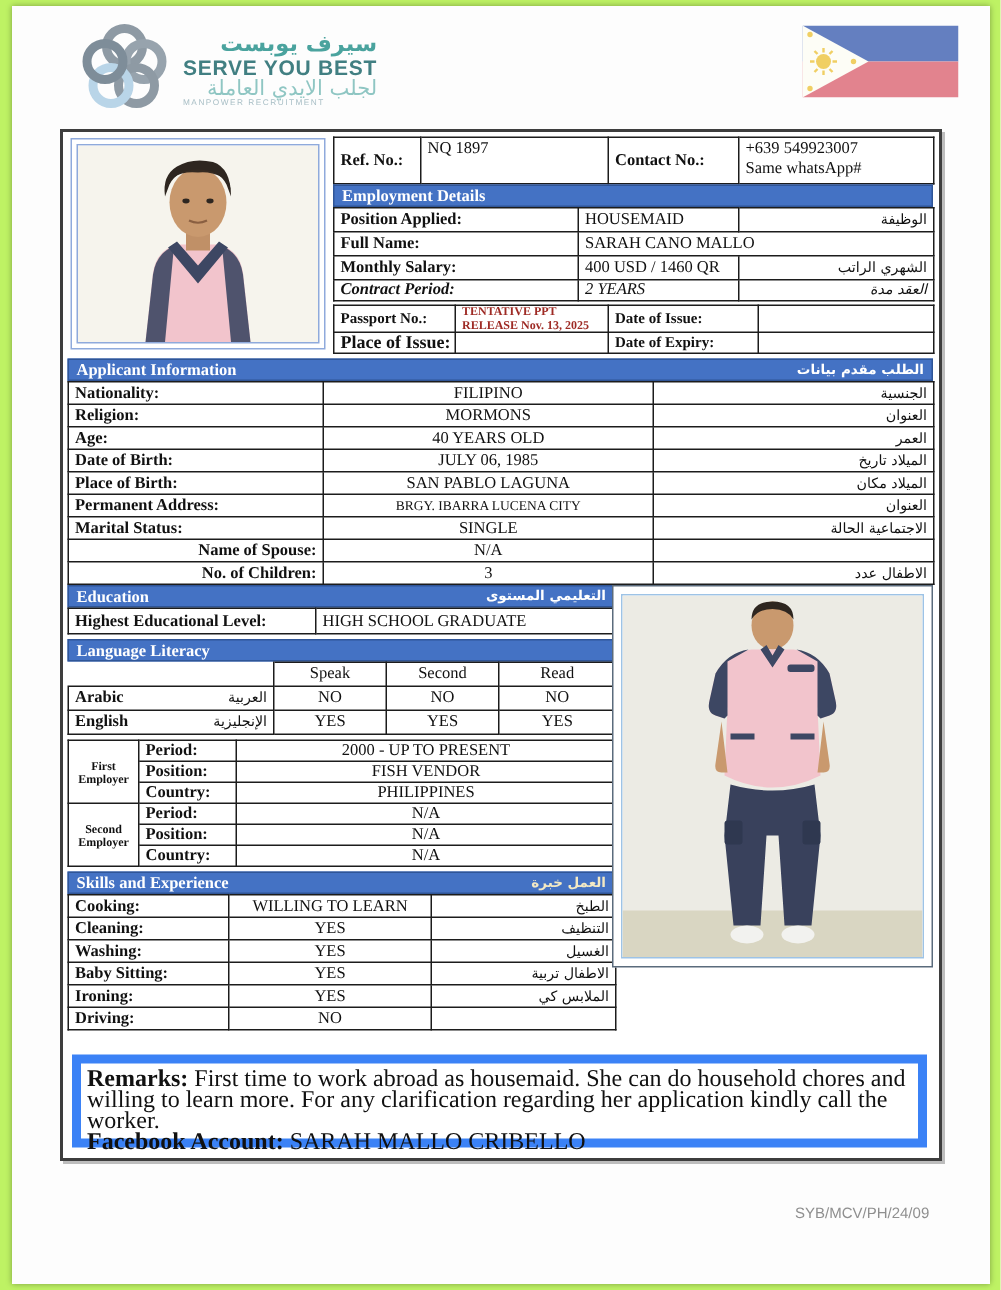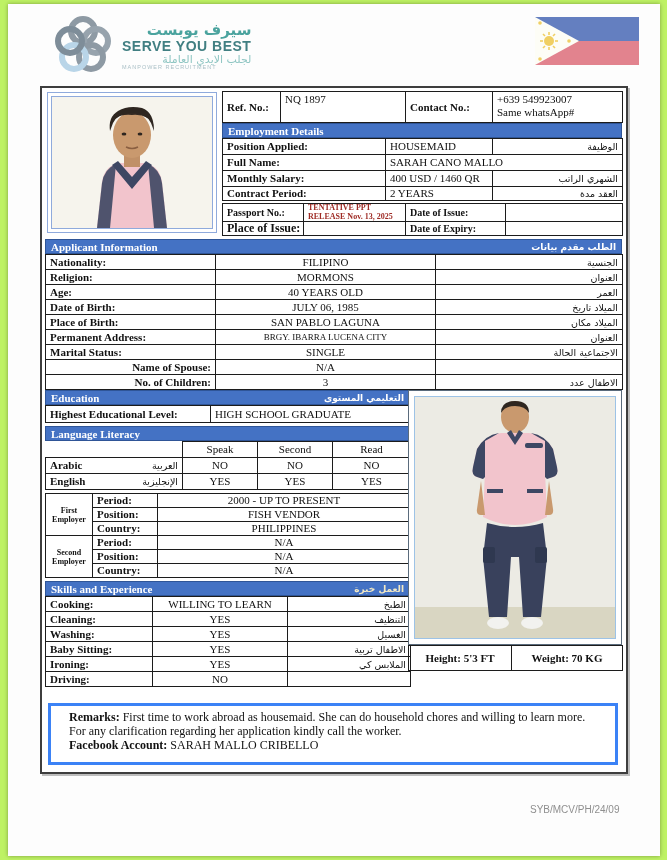--- a/index.html
+++ b/index.html
@@ -5,21 +5,21 @@
   html,body{margin:0;padding:0;}
   .stage{position:relative;width:667px;height:860px;background:#bef264;overflow:hidden;
          font-family:"Liberation Serif",serif;color:#111;}
   .page{position:absolute;left:8px;top:4px;width:652px;height:852px;background:#fdfdfd;
         box-shadow:0 0 4px rgba(0,0,0,.35);}
   
   .logo-block{position:absolute;left:44px;top:10px;display:flex;align-items:center;gap:8px;}
   .logo-text{display:flex;flex-direction:column;line-height:1.05;}
   .logo-ar{font-family:"DejaVu Sans",sans-serif;font-size:15px;font-weight:bold;color:#4aa39e;direction:rtl;}
   .logo-en{font-family:"Liberation Sans",sans-serif;font-size:14px;font-weight:bold;color:#417f82;letter-spacing:.5px;}
-  .logo-tag-ar{font-family:"DejaVu Sans",sans-serif;font-size:11px;color:#8fc6c3;direction:rtl;}
+  .logo-tag-ar{font-family:"DejaVu Sans",sans-serif;font-size:14px;color:#8fc6c3;direction:rtl;}
   .logo-tag-en{font-family:"Liberation Sans",sans-serif;font-size:5.5px;color:#a9bfc6;letter-spacing:1px;}
   .flag{position:absolute;left:527px;top:13px;}
   
   .frame{position:absolute;left:32px;top:82px;width:584px;height:684px;border:2px solid #3e3e3e;
          background:#fff;box-shadow:2px 2px 0 rgba(110,110,110,.45);}
   table{border-collapse:collapse;table-layout:fixed;}
   td{border:1px solid #1c1c1c;padding:0 4px;font-size:11px;line-height:13px;overflow:hidden;white-space:nowrap;}
   .lbl{font-weight:bold;text-align:left;}
   .ctr{text-align:center;}
   .ra{text-align:right;}
@@ -30,22 +30,22 @@
   .bar-ar.cream{color:#f3e9c4;}
   
   .portrait{position:absolute;left:5px;top:4px;width:170px;height:141px;border:1px solid #8faadc;
             background:#fff;padding:3px;box-sizing:border-box;}
   .portrait-inner{width:100%;height:100%;border:1px solid #8faadc;box-sizing:border-box;}
   .top-tables{position:absolute;left:180px;top:3px;width:400px;}
   .left-col{position:absolute;left:3px;top:302px;width:365px;}
   .right-col{position:absolute;left:366px;top:302px;width:214px;}
   .photo-frame{border:1px solid #5a6b7c;background:#fff;height:255px;box-sizing:border-box;padding:5px;}
   .photo-frame-inner{width:100%;height:100%;border:1px solid #9dc3e6;box-sizing:border-box;}
-  .remarks{position:absolute;left:6px;top:615px;width:570px;height:62px;border:3px solid #3b82f6;
-           font-size:12px;line-height:14px;padding:4px 18px;box-sizing:border-box;white-space:normal;}
+  .remarks{position:absolute;left:6px;top:615px;width:570px;height:62px;border:6px solid #3b82f6;
+           font-size:16px;line-height:14px;padding:4px 4px;box-sizing:border-box;white-space:normal;}
   .remarks .fb{margin-top:0;}
   .footer-code{position:absolute;left:522px;top:800px;font-family:"Liberation Sans",sans-serif;
                font-size:10px;color:#8f8f8f;}
   .red-note{color:#9e2b25;font-size:8px;line-height:8.5px;font-weight:bold;white-space:normal;}
   .small-val{font-size:9px;}
   .spacer{height:3px;}
   .emp-cell{font-size:8px;font-weight:bold;text-align:center;line-height:9px;white-space:normal;}
 </style>
 </head>
 <body>
@@ -151,21 +151,21 @@
         </tr>
         <tr style="height:16px;">
           <td class="lbl">Full Name:</td>
           <td colspan="2">SARAH CANO MALLO</td>
         </tr>
         <tr style="height:16px;">
           <td class="lbl">Monthly Salary:</td>
           <td>400 USD / 1460 QR</td>
           <td class="arab">الشهري الراتب</td>
         </tr>
-        <tr style="height:14px;">
+        <tr style="height:14px;font-style:italic;">
           <td class="lbl">Contract Period:</td>
           <td>2 YEARS</td>
           <td class="arab">العقد مدة</td>
         </tr>
       </tbody>
           </table>
       <table style="width:400px;margin-top:2px;">
         <colgroup>
               <col style="width:81px">
               <col style="width:102px">
@@ -405,32 +405,20 @@
             <path d="M66 84 L62 112 Q61 118 66 118 L70 118 Z" fill="#c9996e"></path>
             <path d="M134 84 L138 112 Q139 118 134 118 L130 118 Z" fill="#c9996e"></path>
             <path d="M72 126 Q100 134 128 126 L132 160 L126 220 L108 220 L104 160 L96 160 L92 220 L74 220 L68 160 Z" fill="#39415c"></path>
             <rect x="68" y="150" width="12" height="16" rx="2" fill="#2f3850"></rect>
             <rect x="120" y="150" width="12" height="16" rx="2" fill="#2f3850"></rect>
             <ellipse cx="83" cy="226" rx="11" ry="6" fill="#f2f2ef"></ellipse>
             <ellipse cx="117" cy="226" rx="11" ry="6" fill="#f2f2ef"></ellipse>
           </svg>
         </div>
       </div>
-      <table style="width:214px;">
-        <colgroup>
-              <col style="width:103px">
-              <col style="width:111px">
-            </colgroup>
-        <tbody>
-              <tr style="height:25px;">
-          <td class="lbl ctr">Height: 5'3 FT</td>
-          <td class="lbl ctr">Weight: 70 KG</td>
-        </tr>
-      </tbody>
-          </table>
     </div>
 
     <div class="remarks">
       <div>
         <span class="lbl">Remarks:</span>
         <span>First time to work abroad as housemaid. She can do household chores and willing to learn more. For any clarification regarding her application kindly call the worker.</span>
       </div>
       <div class="fb">
         <span class="lbl">Facebook Account</span><span class="lbl">: </span>
         <span>SARAH MALLO CRIBELLO</span>

